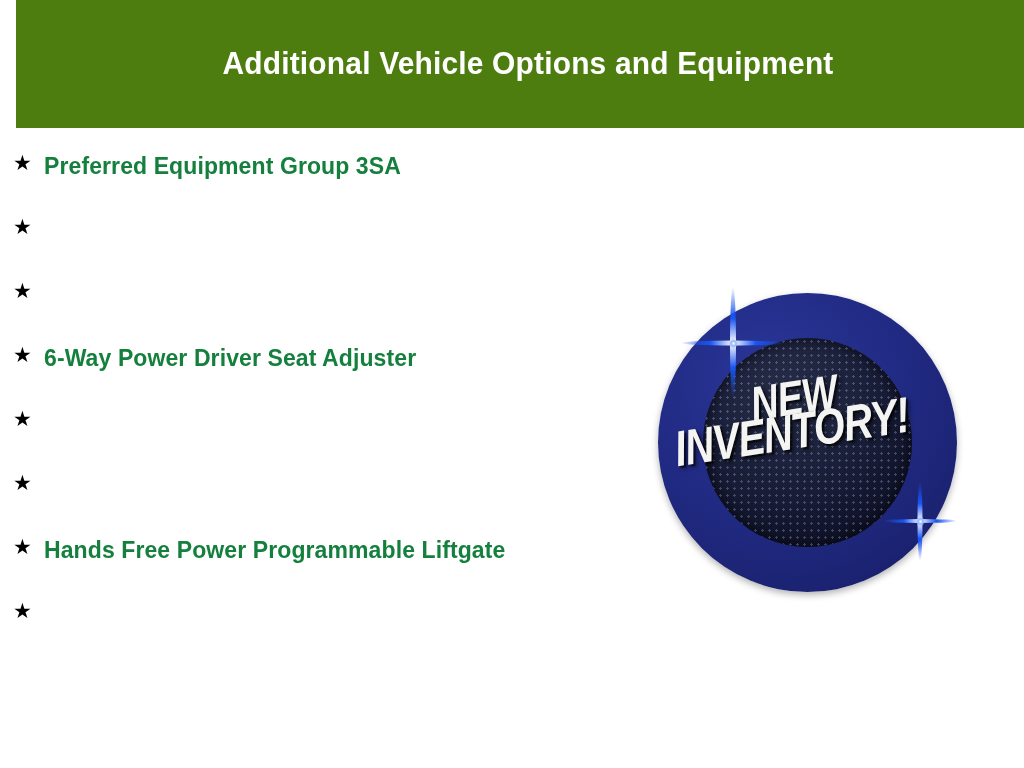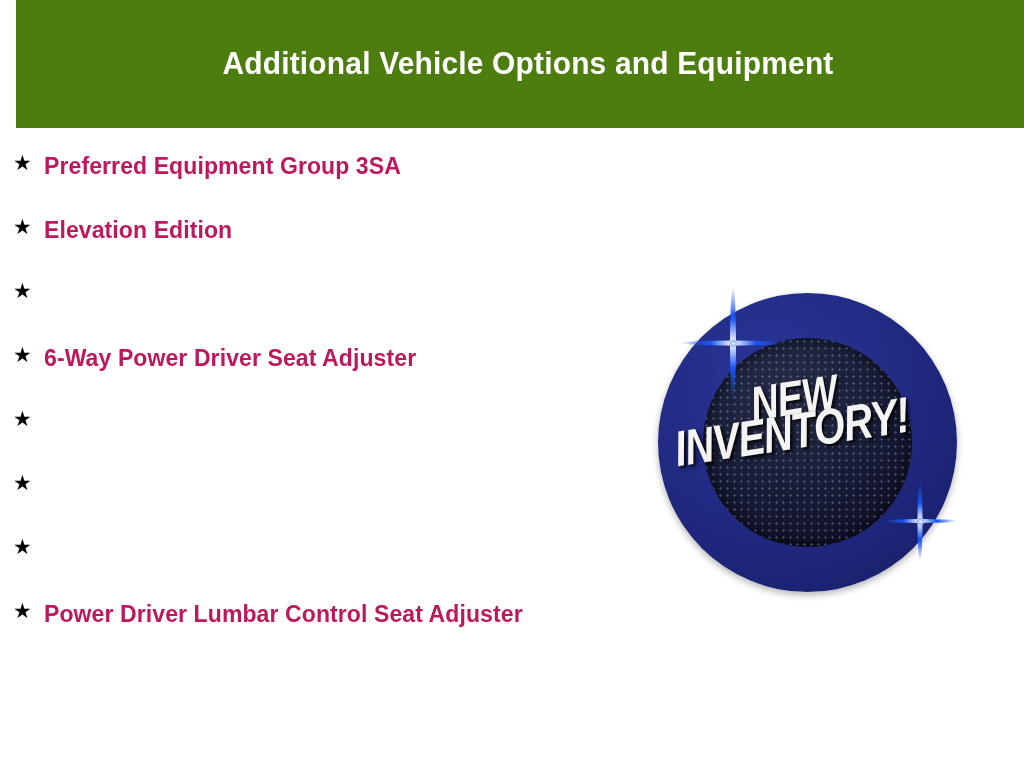--- a/index.html
+++ b/index.html
@@ -70,21 +70,21 @@
     color: #000000;
     font-family: "DejaVu Sans", sans-serif;
     user-select: none;
   }
   .option-label {
     flex: 1 1 auto;
     font-family: "Liberation Sans", sans-serif;
     font-weight: bold;
     font-size: 23px;
     line-height: 34px;
-    color: #be185d;
+    color: #15803d;
     max-width: 495px;
     letter-spacing: 0.1px;
   }
 
   
   .badge {
     position: absolute;
     left: 655px;
     top: 288px;
     width: 306px;
@@ -211,21 +211,20 @@
 
 <div class="options-list">
 
   <div class="option-item">
     <span class="bullet-star">★</span>
     <span class="option-label">Preferred Equipment Group 3SA</span>
   </div>
 
   <div class="option-item">
     <span class="bullet-star">★</span>
-    <span class="option-label">Elevation Edition</span>
   </div>
 
   <div class="option-item">
     <span class="bullet-star">★</span>
   </div>
 
   <div class="option-item">
     <span class="bullet-star">★</span>
     <span class="option-label">6-Way Power Driver Seat Adjuster</span>
   </div>
@@ -233,25 +232,25 @@
   <div class="option-item">
     <span class="bullet-star">★</span>
   </div>
 
   <div class="option-item">
     <span class="bullet-star">★</span>
   </div>
 
   <div class="option-item">
     <span class="bullet-star">★</span>
-  </div>
-
-  <div class="option-item">
-    <span class="bullet-star">★</span>
-    <span class="option-label">Power Driver Lumbar Control Seat Adjuster</span>
+    <span class="option-label">Hands Free Power Programmable Liftgate</span>
+  </div>
+
+  <div class="option-item">
+    <span class="bullet-star">★</span>
   </div>
 
 </div>
 
 <div class="badge">
 
   <div class="badge-ring"></div>
 
   <div class="badge-inner">
     <div class="badge-dots"></div>

